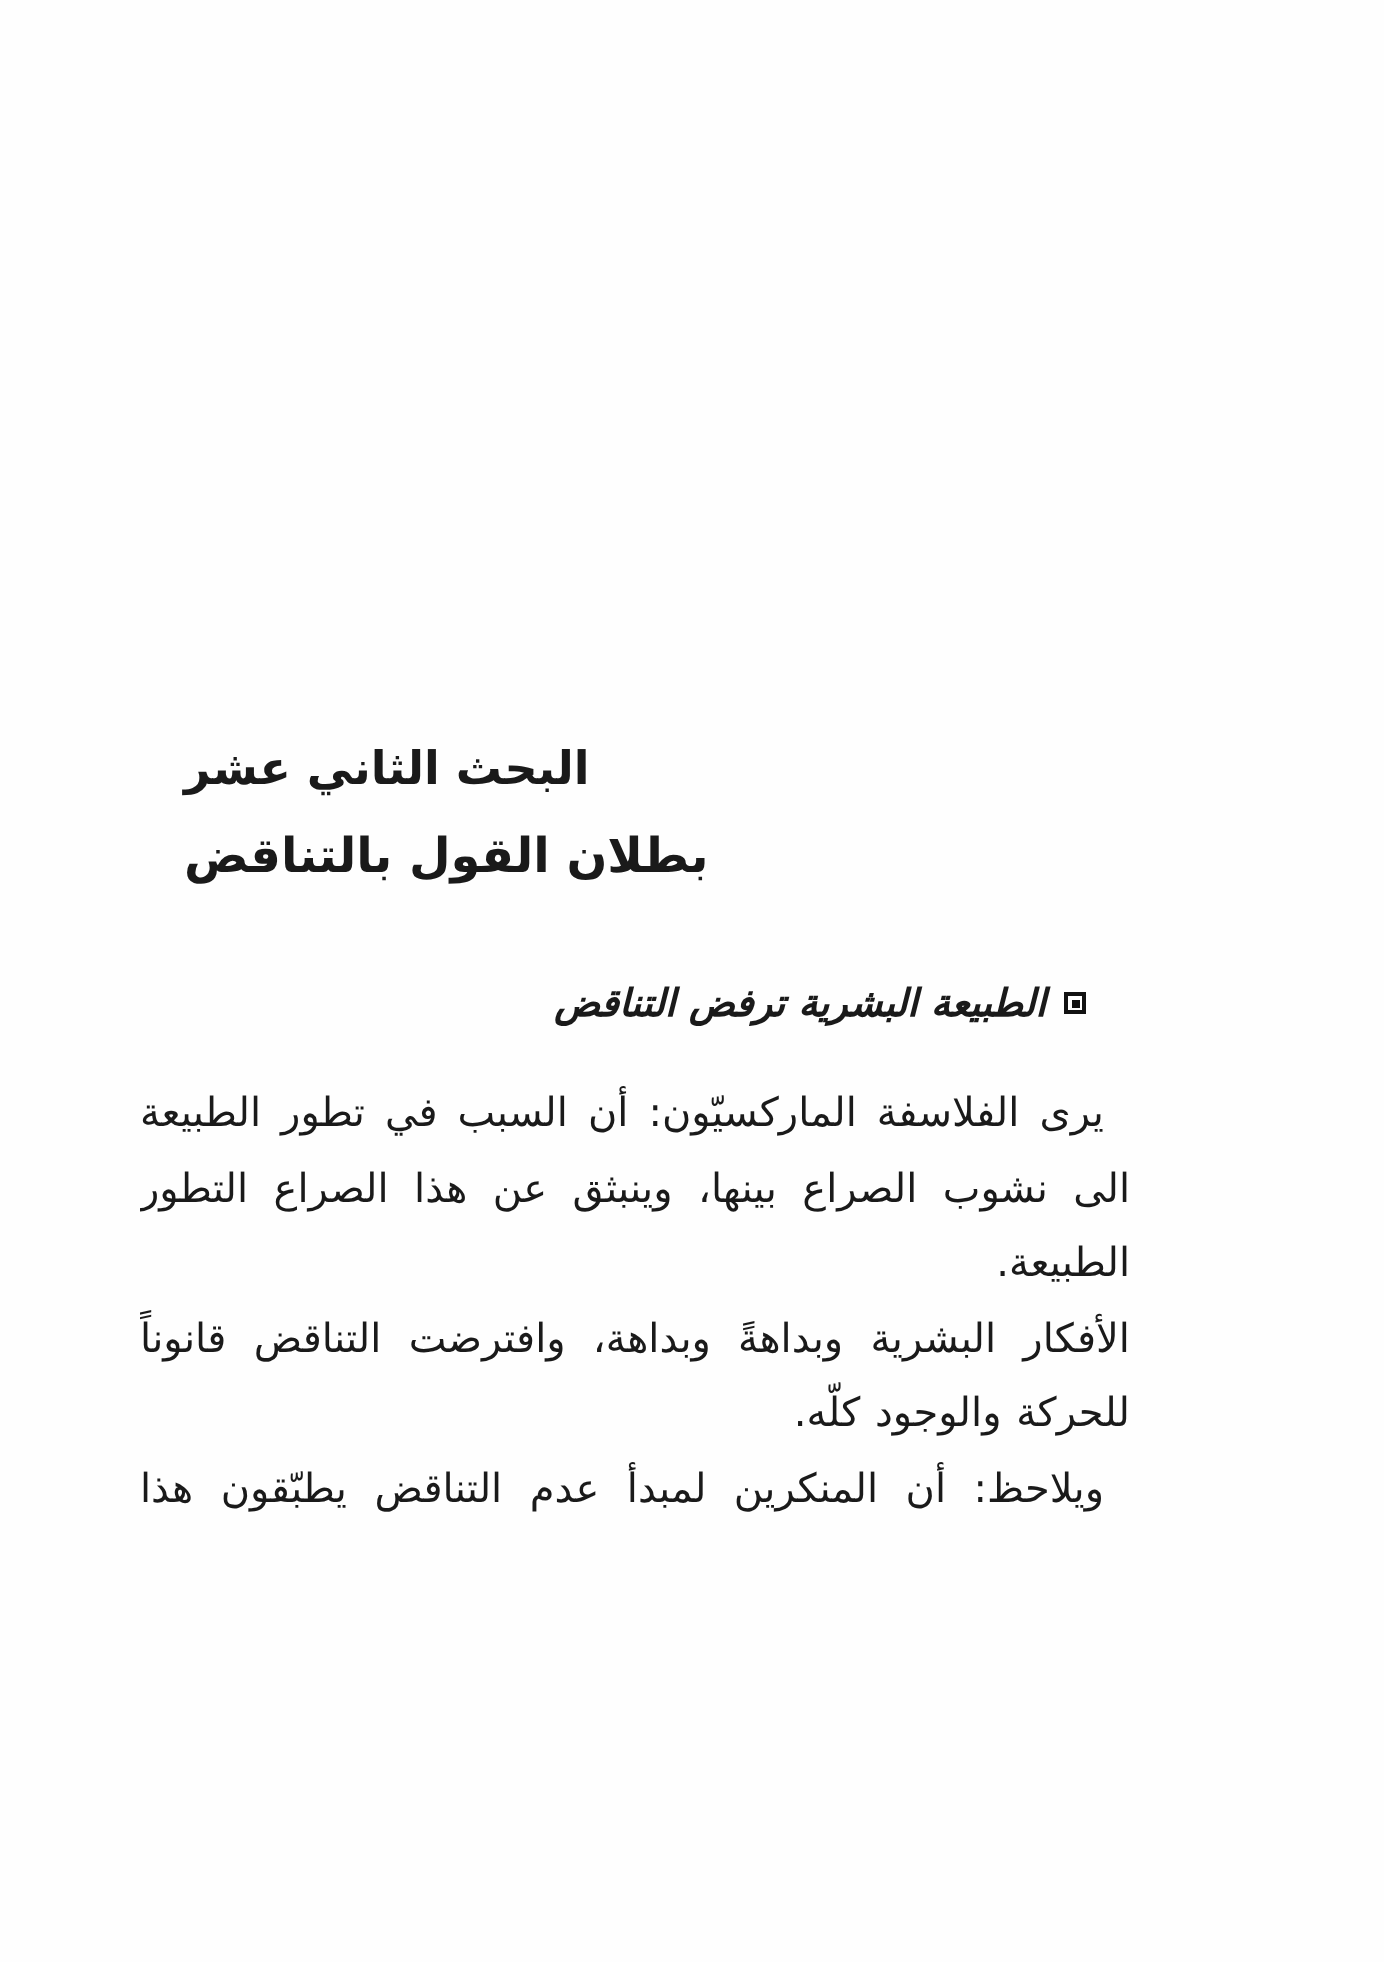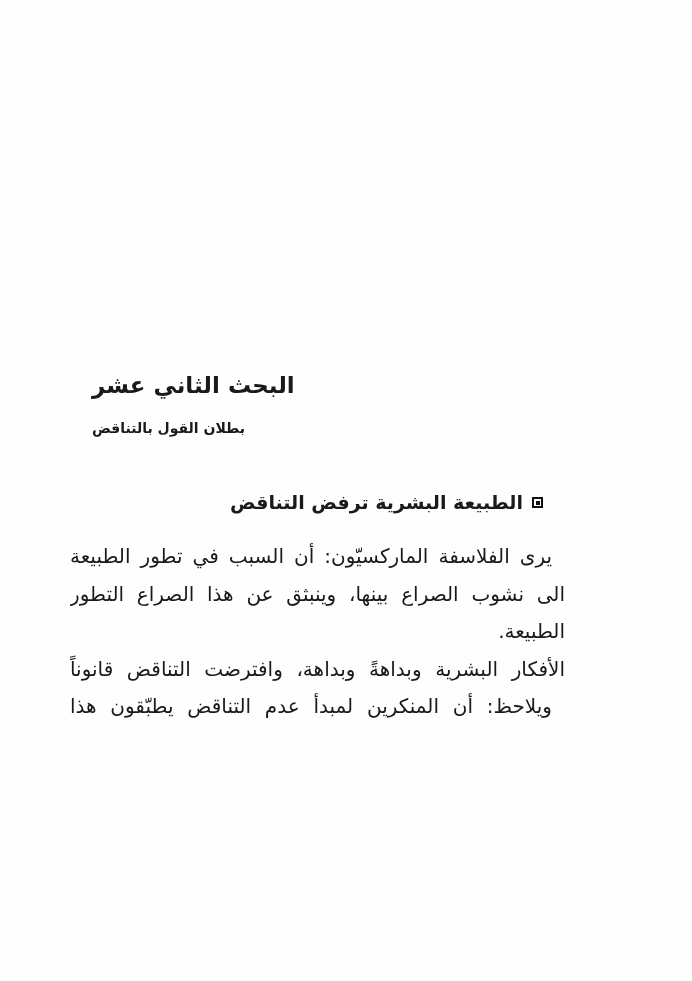--- a/index.html
+++ b/index.html
@@ -28,21 +28,21 @@
     direction: rtl;
   }
   .chapter-title {
     font-size: 23px;
     font-weight: bold;
     line-height: 30px;
     white-space: nowrap;
   }
   .chapter-subtitle {
     margin-top: 14px;
-    font-size: 14px;
+    font-size: 24px;
     font-weight: bold;
     line-height: 28px;
     white-space: nowrap;
   }
 
   
   .content {
     position: absolute;
     left: 70px;
     top: 486px;
@@ -50,20 +50,21 @@
     direction: rtl;
   }
 
   .section-heading-row {
     padding-right: 22px;
     line-height: 32px;
     font-size: 19px;
     font-weight: bold;
     text-align: right;
     white-space: nowrap;
+    font-style: italic;
   }
   .square-bullet {
     display: inline-block;
     width: 7px;
     height: 7px;
     border: 2px solid #111;
     vertical-align: 1px;
     margin-left: 9px;
     position: relative;
   }
@@ -111,18 +112,19 @@
 
     <div class="section-heading-row">
       <span class="square-bullet"></span><span>الطبيعة البشرية ترفض التناقض</span>
     </div>
 
     <div class="body-lines">
       <div class="line indent">يرى الفلاسفة الماركسيّون: أن السبب في تطور الطبيعة راجع الى</div>
       <div class="line">الى نشوب الصراع بينها، وينبثق عن هذا الصراع التطور والتغيّر في عالم</div>
       <div class="line para-end">الطبيعة.</div>
       <div class="line">الأفكار البشرية وبداهةً وبداهة، وافترضت التناقض قانوناً عاماً</div>
+      <div class="line para-end">للحركة والوجود كلّه.</div>
       <div class="line indent">ويلاحظ: أن المنكرين لمبدأ عدم التناقض يطبّقون هذا الصراع من</div>
     </div>
 
   </div>
 
 </div>
 
 </body></html>

